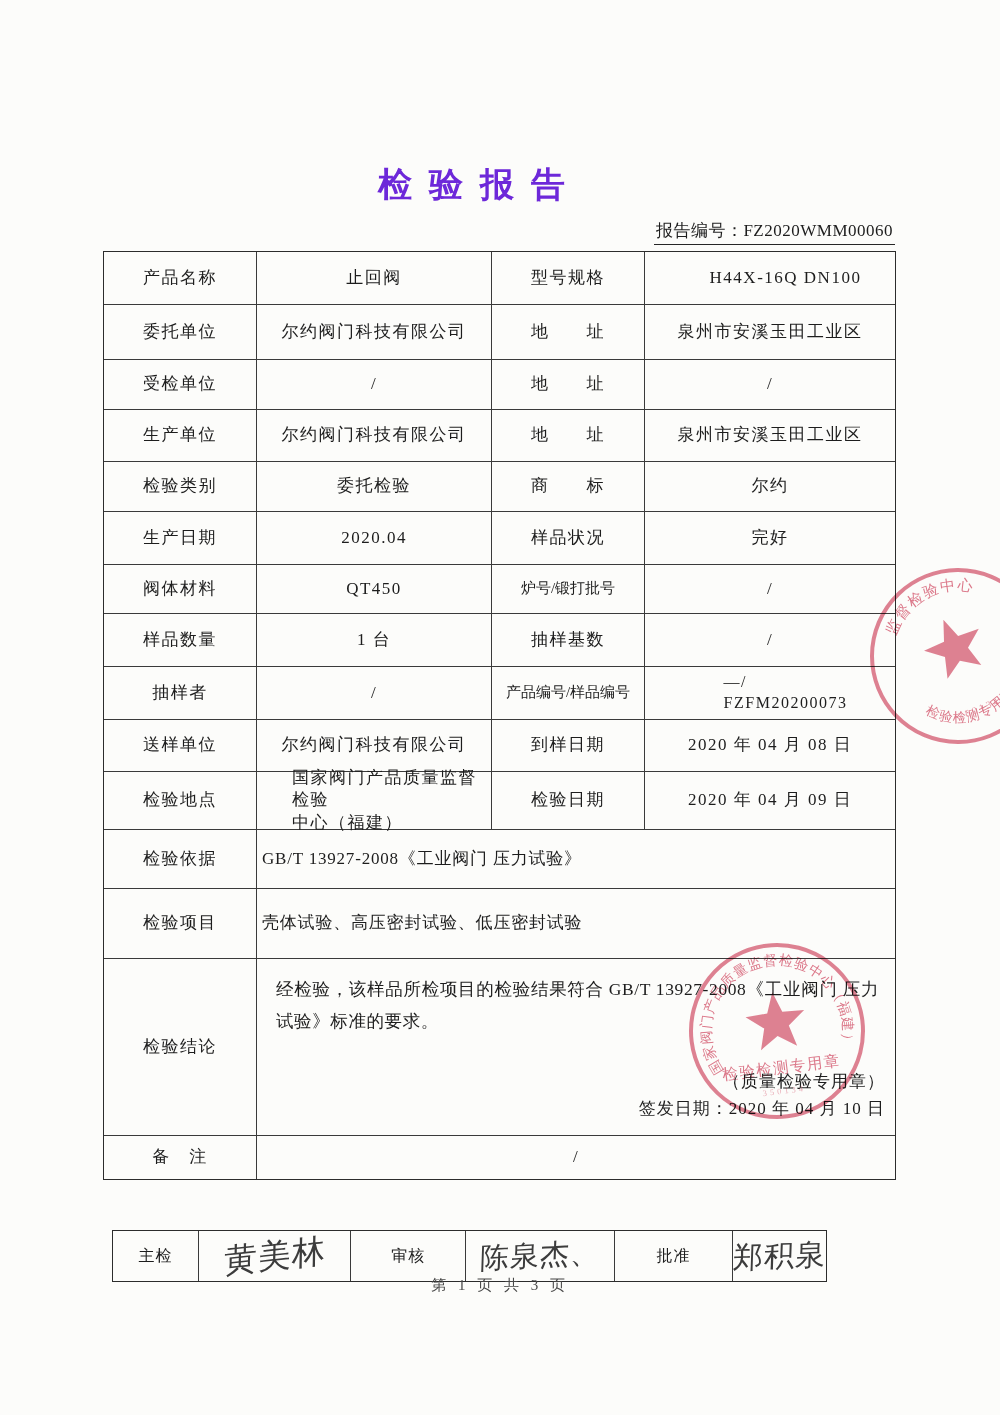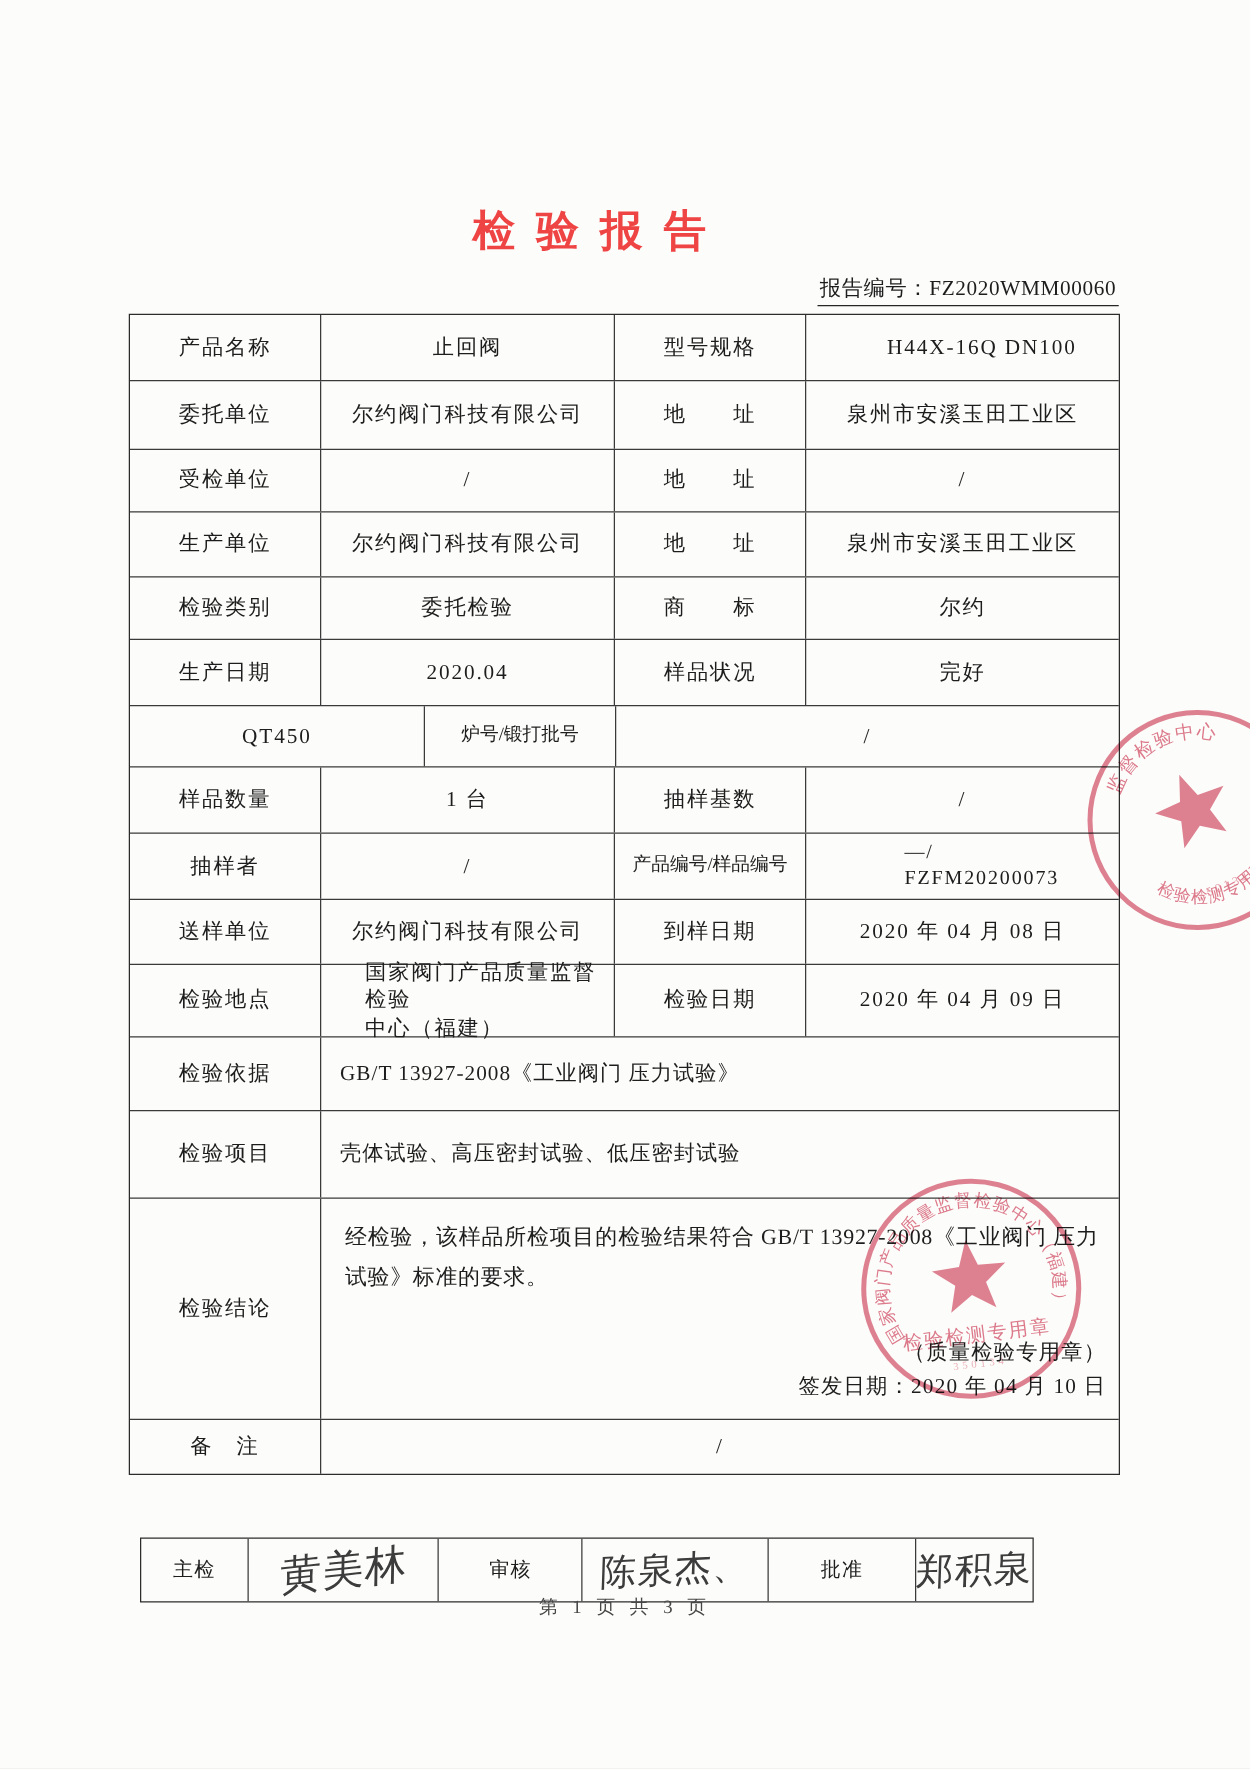--- a/index.html
+++ b/index.html
@@ -4,21 +4,21 @@
 <style>
   html,body{margin:0;padding:0;background:#e8e8e8;}
   .page{
     position:relative; width:1000px; height:1415px; margin:0 auto;
     background:#fcfcfa; overflow:hidden;
     font-family:"Liberation Serif","DejaVu Serif",serif; color:#1d1d1d;
   }
   
   .title{
     position:absolute; top:162px; left:0; width:960px; text-align:center;
-    font-size:34px; font-weight:bold; letter-spacing:17px; color:#ef4444;
+    font-size:34px; font-weight:bold; letter-spacing:17px; color:#6d28d9;
   }
   .repno{
     position:absolute; top:219px; right:105px;
     font-size:17px; letter-spacing:.5px;
     border-bottom:1.5px solid #262626; padding:0 2px 2px 2px;
   }
   
   .tbl{
     position:absolute; left:103px; top:251px; width:793px;
     border:1.5px solid #2c2c2c; box-sizing:border-box;
@@ -29,21 +29,21 @@
   .td{
     box-sizing:border-box; border-left:1px solid #3a3a3a;
     display:flex; align-items:center; justify-content:center;
     text-align:left; font-size:17px; letter-spacing:1.5px; line-height:1.3;
     padding:2px 4px;
   }
   .td:first-child{border-left:none;}
   .w1{width:152px;} .w2{width:235px;} .w3{width:153px;} .w4{flex:1;}
   .pre{white-space:pre-line;padding-left:35px;}
   .small{font-size:15px; letter-spacing:0;}
-  .wfull{flex:1; justify-content:flex-start; text-align:right; padding-left:15px; letter-spacing:.8px;}
+  .wfull{flex:1; justify-content:flex-start; text-align:right; padding-left:5px; letter-spacing:.8px;}
   
   .concl{flex:1; position:relative; display:block; text-align:left;}
   .concl-text{
     padding:13px 12px 0 15px; font-size:17.5px; line-height:1.82;
     text-align:justify; letter-spacing:.6px;
   }
   .concl-bottom{
     position:absolute; right:10px; bottom:12px; text-align:right;
     font-size:17px; line-height:1.62; letter-spacing:1px;
   }
@@ -118,20 +118,21 @@
       <div class="td w3">商　　标</div>
       <div class="td w4">尔约</div>
     </div>
     <div class="trow" style="height:53px">
       <div class="td w1">生产日期</div>
       <div class="td w2">2020.04</div>
       <div class="td w3">样品状况</div>
       <div class="td w4">完好</div>
     </div>
     <div class="trow" style="height:49px">
+      <div class="td w1">阀体材料</div>
       <div class="td w2">QT450</div>
       <div class="td w3 small">炉号/锻打批号</div>
       <div class="td w4">/</div>
     </div>
     <div class="trow" style="height:53px">
       <div class="td w1">样品数量</div>
       <div class="td w2">1 台</div>
       <div class="td w3">抽样基数</div>
       <div class="td w4">/</div>
     </div>

